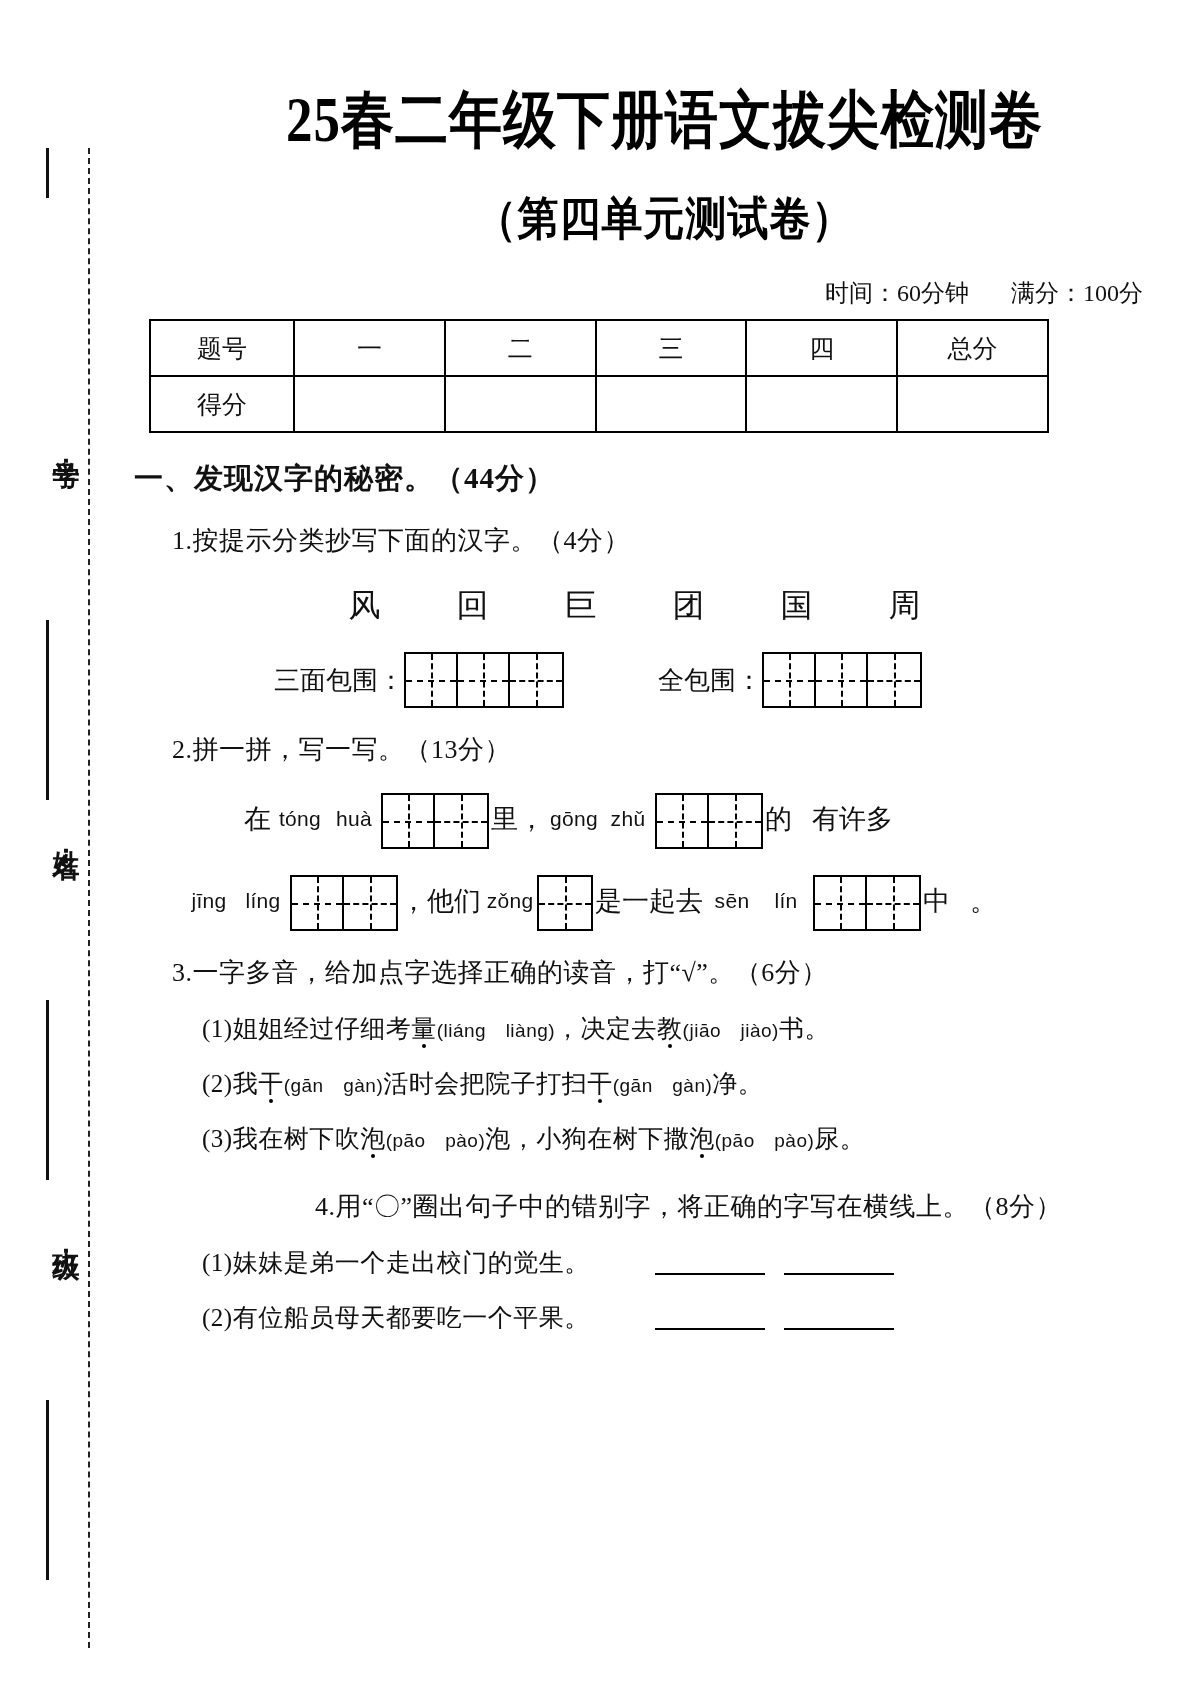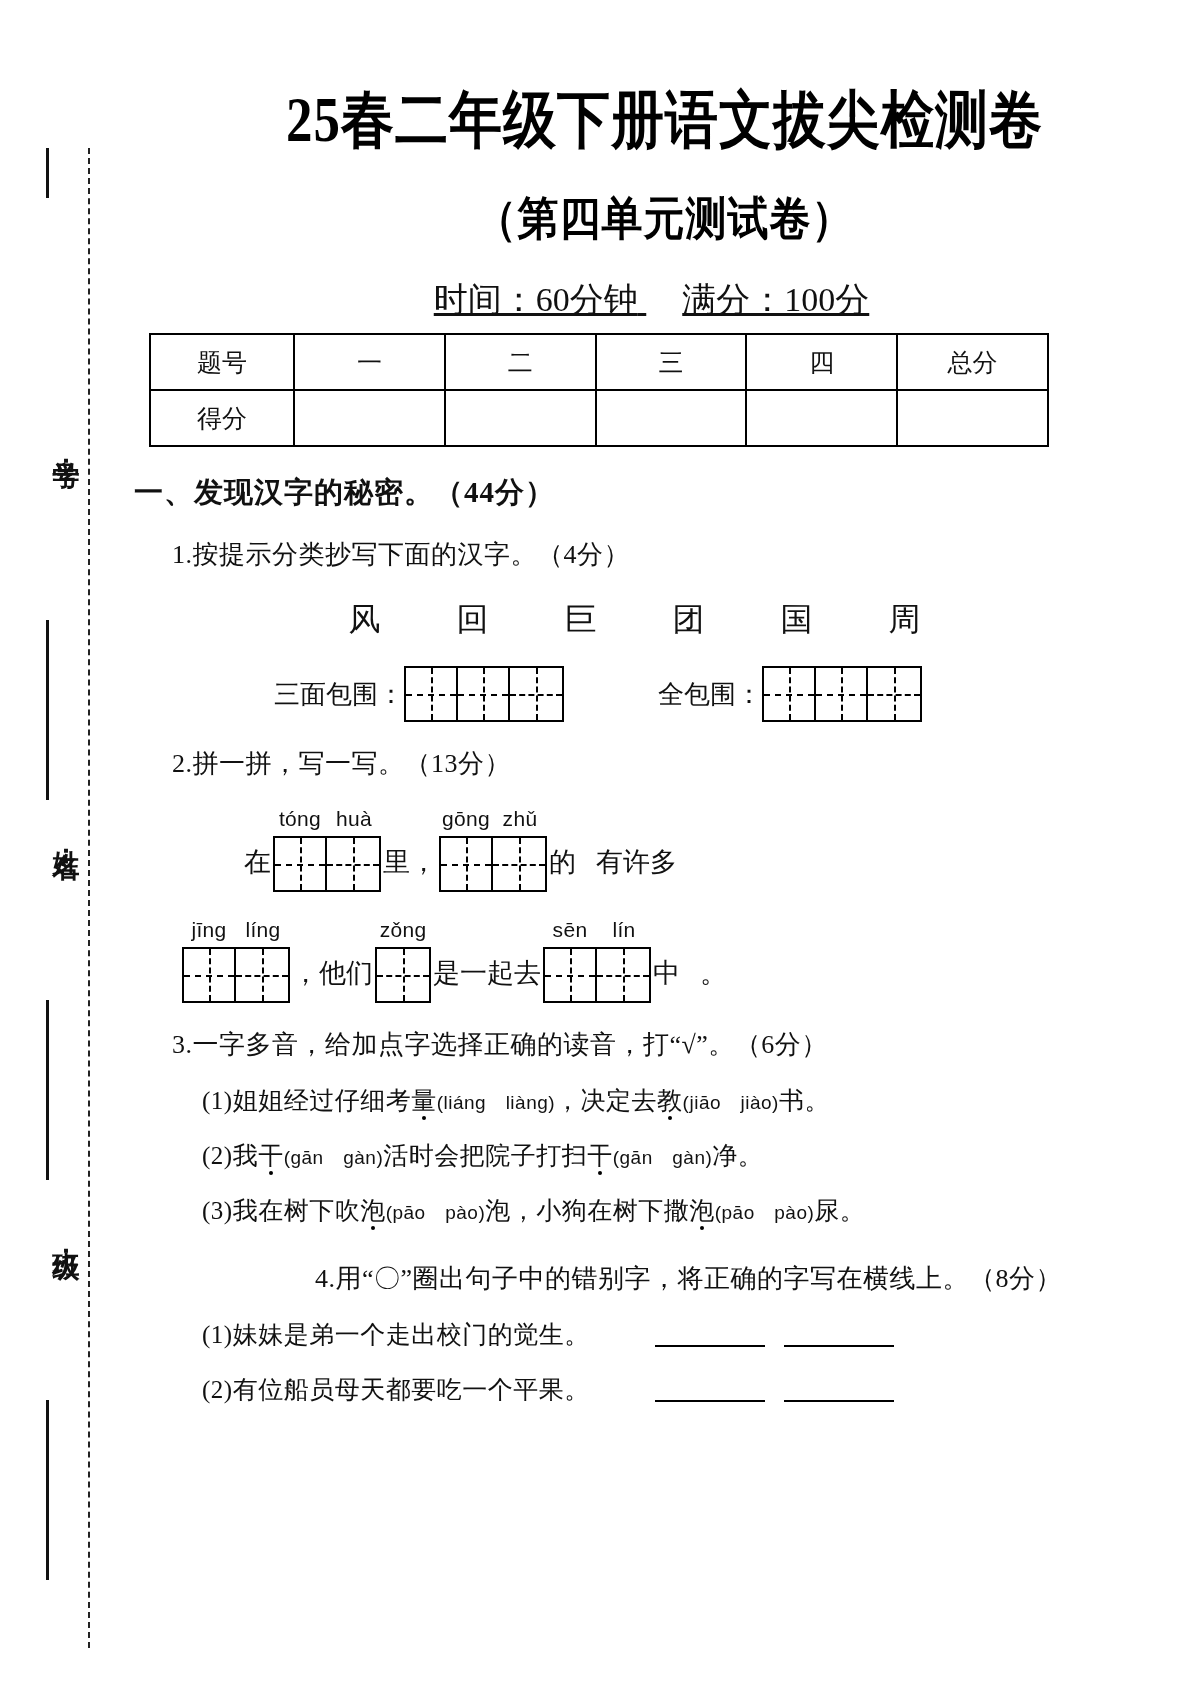--- a/index.html
+++ b/index.html
@@ -58,24 +58,23 @@
     font-size:41px;
     letter-spacing:1px;
     margin:38px 0 0 0;
     color:#000;
     transform:scaleY(1.12);
     transform-origin:center top;
   }
 
   .meta-line{
     margin:34px 62px 0 0;
-    text-align:center;
-    font-size:34px;
-    font-family:"Liberation Serif", serif;
-    text-decoration:underline;
+    text-align:right;
+    font-size:24px;
+    font-family:"Liberation Serif", serif;
   }
   .meta-line span{ margin-left:36px; }
 
   
   .score-table{
     margin:10px auto 0 25px;
     border-collapse:collapse;
     width:900px;
     table-layout:fixed;
   }
@@ -162,21 +161,21 @@
 
   
   .py-row{
     position:relative;
     margin:26px 0 0 0;
     display:flex;
     align-items:flex-end;
     font-size:27px;
     padding-left:118px;
   }
-  .py-unit{ display:flex; flex-direction:column; align-items:center; }
+  .py-unit{ display:flex; flex-direction:row; align-items:center; }
   .py-text{
     display:flex;
     font-family:"Liberation Sans", sans-serif;
     font-size:21px;
     margin-bottom:5px;
     letter-spacing:0.3px;
   }
   .py-text span{ width:54px; text-align:center; display:inline-block; }
   .mid-text{ padding:0 2px 12px 2px; font-size:27px; }
   .tail-text{ padding:0 0 12px 18px; font-size:27px; }

